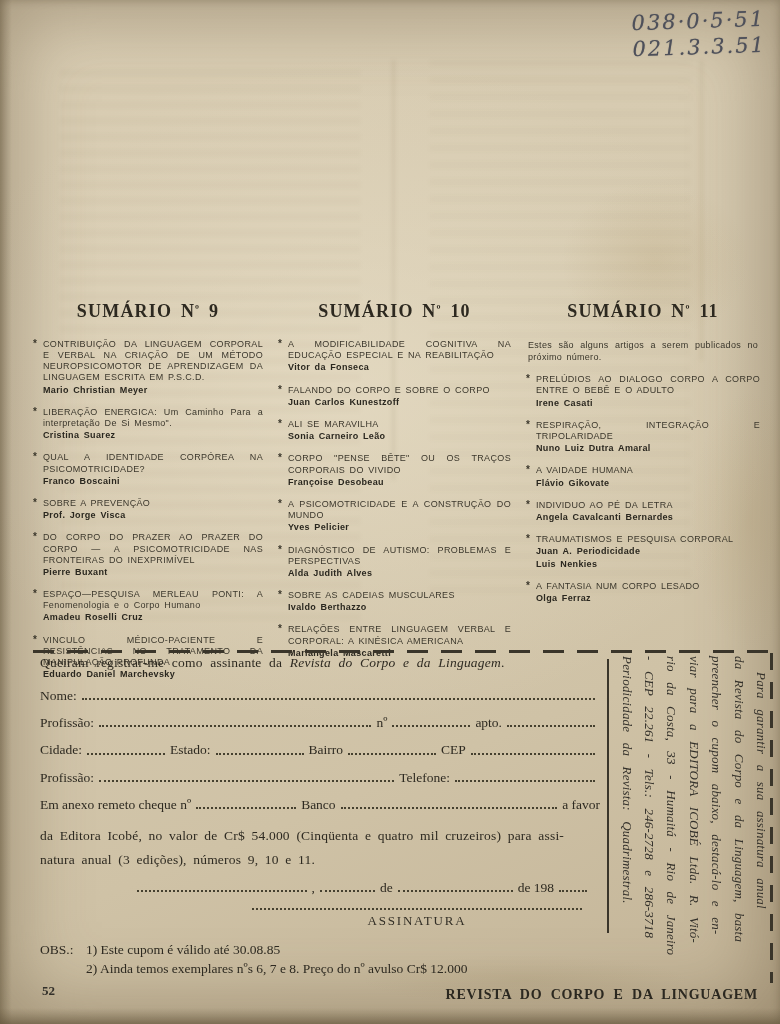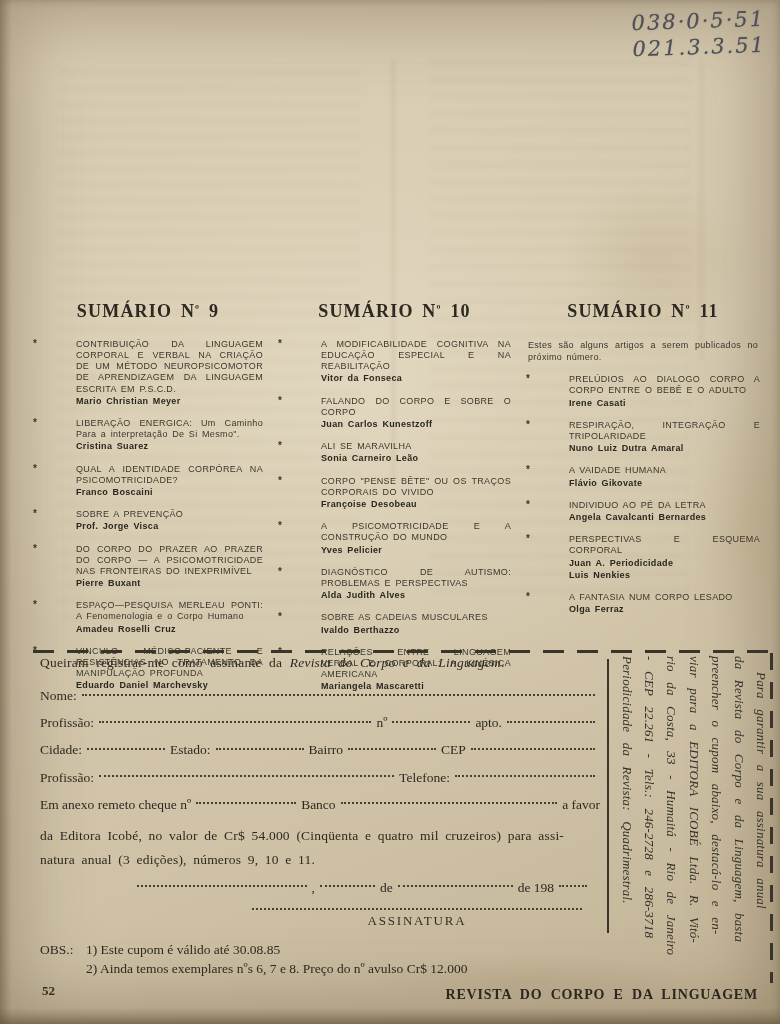--- a/index.html
+++ b/index.html
@@ -39,38 +39,38 @@
   .summaries{position:absolute;left:33px;top:301px;width:727px;display:grid;
     grid-template-columns:230px 233px 234px;column-gap:15px;}
   .sum-title{margin:0 0 17px 0;text-align:center;font-size:18px;font-weight:bold;
     letter-spacing:1.2px;word-spacing:3px;color:#2d2920;}
   .sup{font-size:12px;vertical-align:4px;}
   .intro{font-family:"Liberation Sans","DejaVu Sans",sans-serif;font-size:9px;line-height:1.35;
     letter-spacing:.3px;word-spacing:1.5px;text-align:justify;color:#3a362b;margin:0 2px 11px 2px;}
   .item{display:flex;margin:0 0 11px 0;}
   .mark{flex:0 0 10px;font-family:"Liberation Sans",sans-serif;font-weight:bold;font-size:10px;
     color:#3a362b;margin-top:-1px;}
-  .itxt{flex:1;margin-left:33px;}
+  .itxt{flex:1;}
   .atitle{font-family:"Liberation Sans","DejaVu Sans",sans-serif;font-size:9px;line-height:1.24;
     letter-spacing:.35px;word-spacing:1.6px;text-align:justify;color:#3b372c;}
   .aauthor{font-family:"Liberation Sans","DejaVu Sans",sans-serif;font-size:9px;line-height:1.25;
     font-weight:bold;letter-spacing:.35px;word-spacing:1.6px;color:#2a271f;margin-top:1px;}
 
   
   .cut-h{position:absolute;left:33px;top:650px;width:741px;height:3px;
     background:repeating-linear-gradient(90deg,#3a352a 0 21px,rgba(0,0,0,0) 21px 34px);}
   .cut-v{position:absolute;left:770px;top:653px;width:3px;height:330px;
     background:repeating-linear-gradient(180deg,#3a352a 0 17px,rgba(0,0,0,0) 17px 29px);}
   .coupon-rule{position:absolute;left:607px;top:659px;width:2px;height:274px;background:#3a352a;}
 
   .coupon{position:absolute;left:40px;top:655px;width:560px;font-size:13.5px;color:#2e2a21;}
   .c-title{text-align:center;font-size:20px;font-weight:bold;letter-spacing:1.5px;word-spacing:7px;
     margin:5px 0 14px 0;color:#2b2720;}
   .c-intro{word-spacing:4px;letter-spacing:.2px;margin-bottom:18px;}
-  .row{display:flex;align-items:center;margin-top:13px;white-space:nowrap;}
+  .row{display:flex;align-items:flex-end;margin-top:13px;white-space:nowrap;}
   .row .lbl{line-height:1.05;}
   .dots{border-bottom:2px dotted #45402f;margin:0 5px 3px 5px;flex:1 1 auto;min-width:10px;}
   .dots.fix{flex:0 0 auto;}
   .w28{width:28px;}.w55{width:55px;}.w78{width:78px;}.w88{width:88px;}.w100{width:100px;}
   .w115{width:115px;}.w140{width:140px;}.w170{width:170px;}
   .c-par{margin-top:12px;line-height:24px;word-spacing:3px;letter-spacing:.2px;white-space:pre-line;}
   .date-row{justify-content:flex-end;padding-right:8px;margin-top:9px;}
   .sig-block{width:330px;margin:9px 18px 0 auto;}
   .sig-dots{display:block;border-bottom:2px dotted #45402f;height:4px;margin:0;}
   .sig-label{text-align:center;font-size:13px;letter-spacing:1.8px;margin-top:3px;color:#332f26;}
@@ -249,21 +249,21 @@
       <div class="item">
           <span class="mark">*</span>
           <div class="itxt">
             <div class="atitle">INDIVIDUO AO PÉ DA LETRA</div>
             <div class="aauthor">Angela Cavalcanti Bernardes</div>
           </div>
         </div>
       <div class="item">
           <span class="mark">*</span>
           <div class="itxt">
-            <div class="atitle">PERSPECTIVAS E ESQUEMA CORPORAL</div>
+            <div class="atitle">TRAUMATISMOS E PESQUISA CORPORAL</div>
             <div class="aauthor">Juan A. Periodicidade</div>
             <div class="aauthor">Luis Nenkies</div>
           </div>
         </div>
       <div class="item">
           <span class="mark">*</span>
           <div class="itxt">
             <div class="atitle">A FANTASIA NUM CORPO LESADO</div>
             <div class="aauthor">Olga Ferraz</div>
           </div>

